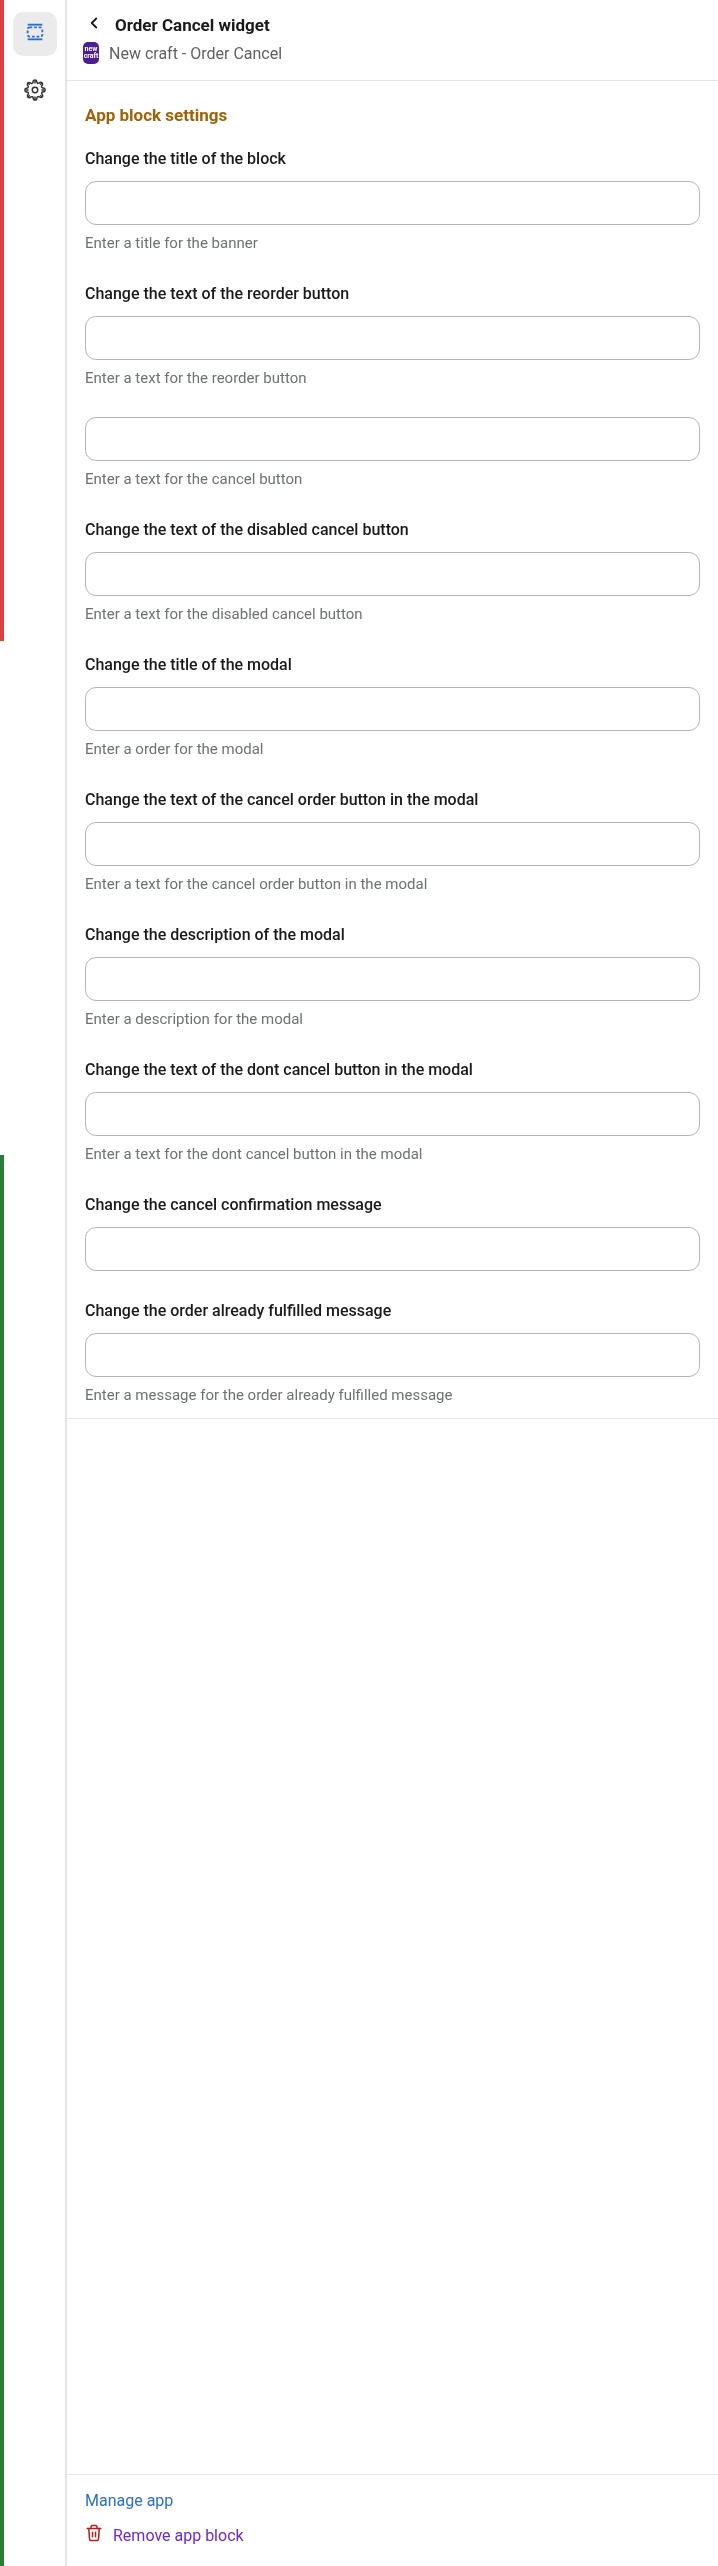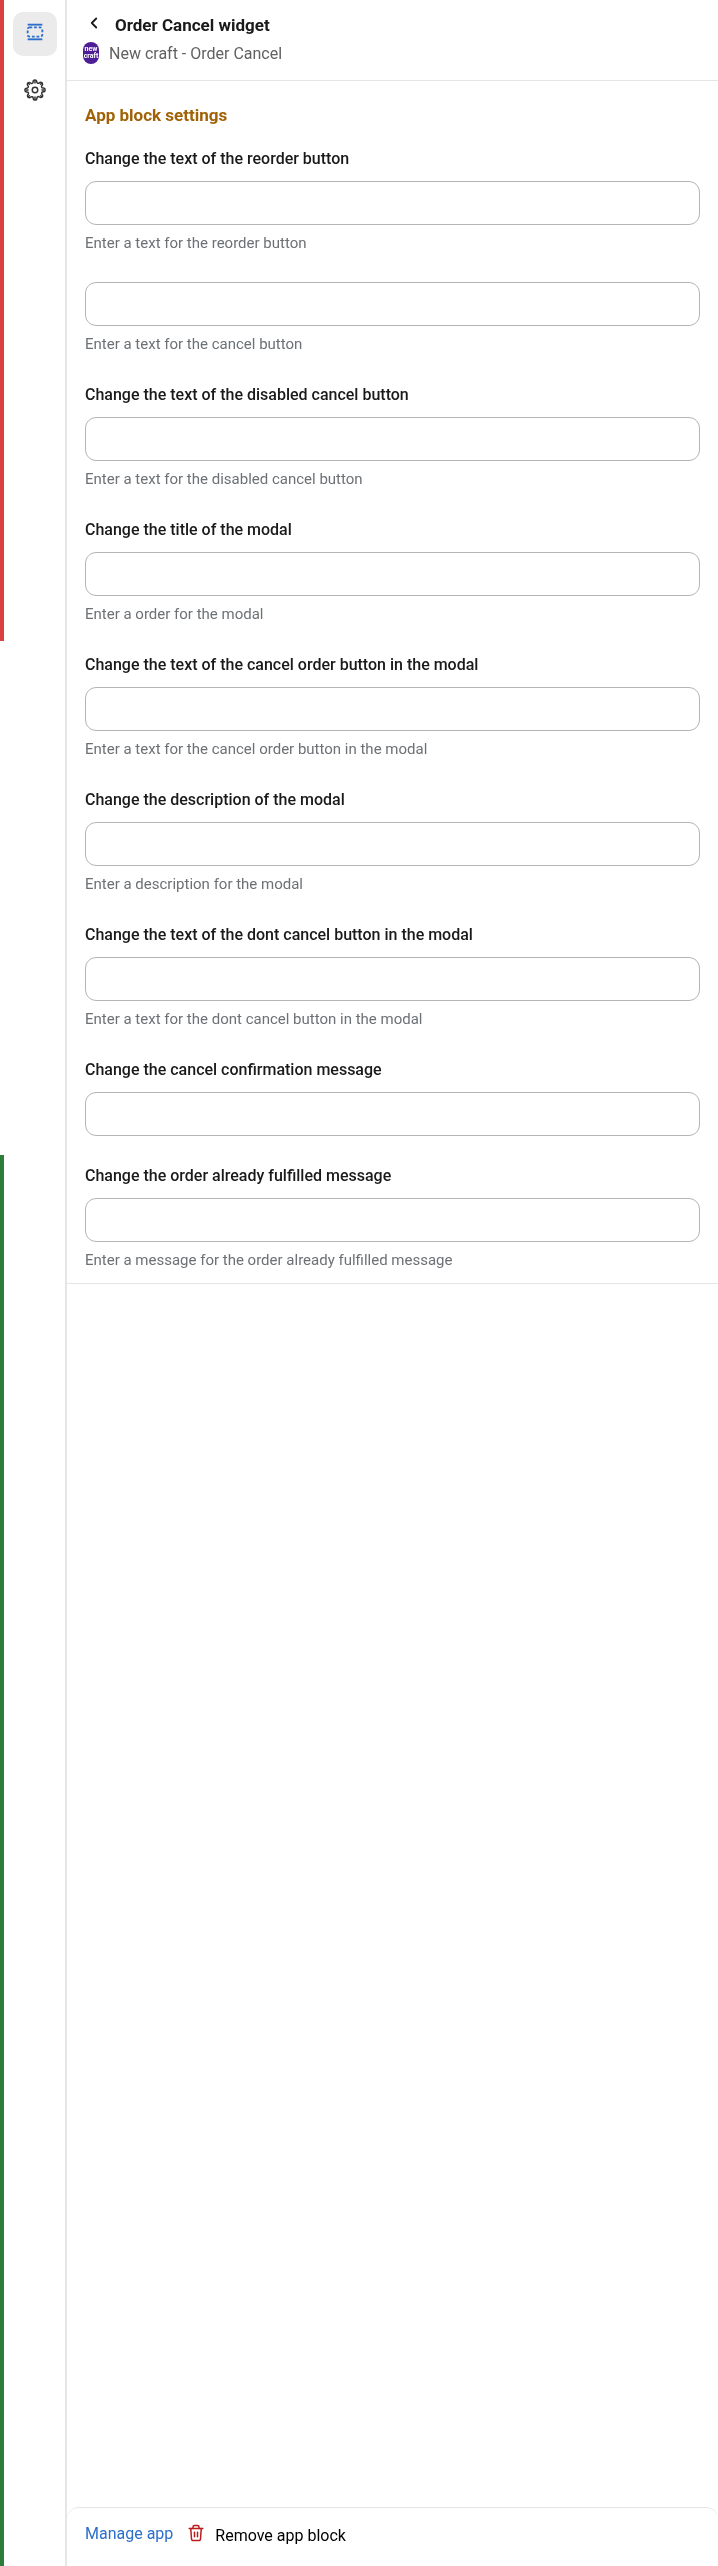--- a/index.html
+++ b/index.html
@@ -75,21 +75,21 @@
     .header-sub {
       display: flex;
       align-items: center;
       gap: 10px;
       margin-top: 6px;
       margin-left: 0px;
     }
     .app-icon {
       width: 16px;
       height: 22px;
-      border-radius: 11px;
+      border-radius: 5px;
       background: #4c1d95;
       color: #fff;
       font-size: 7px;
       font-weight: 700;
       display: flex;
       flex-direction: column;
       align-items: center;
       justify-content: center;
       line-height: 1;
       padding: 1px;
@@ -135,35 +135,34 @@
     .field-help {
       font-size: 15px;
       color: #6d7175;
       margin-top: 8px;
       line-height: 1.4;
     }
     .footer {
       border-top: 1px solid #e5e5e5;
       padding: 16px 18px 20px 18px;
       display: flex;
-      flex-direction: row;
+      flex-direction: column;
       gap: 14px;
-      border-radius: 12px;
     }
     .manage-link {
       color: #2c6ecb;
       font-size: 16px;
       text-decoration: none;
       cursor: pointer;
     }
     .remove-link {
       display: flex;
       align-items: center;
       gap: 10px;
-      color: #000000;
+      color: #6d28d9;
       font-size: 16px;
       cursor: pointer;
     }
     .remove-link svg {
       width: 18px;
       height: 18px;
     }
     .panel-divider {
       border: none;
       border-top: 1px solid #e5e5e5;
@@ -213,20 +212,25 @@
         <span>new</span>
         <span>craft</span>
       </div>
       <div class="header-sub-text">New craft - Order Cancel</div>
     </div>
   </div>
 
   <div class="content">
     <div class="section-title">App block settings</div>
 
+    <div class="field">
+      <div class="field-label">Change the title of the block</div>
+      <input class="field-input" type="text" value="" style="">
+      <div class="field-help">Enter a title for the banner</div>
+    </div>
 
     <div class="field">
       <div class="field-label">Change the text of the reorder button</div>
       <input class="field-input" type="text" value="" style="">
       <div class="field-help">Enter a text for the reorder button</div>
     </div>
 
     <div class="field">
       <input class="field-input" type="text" value="" style="">
       <div class="field-help">Enter a text for the cancel button</div>

